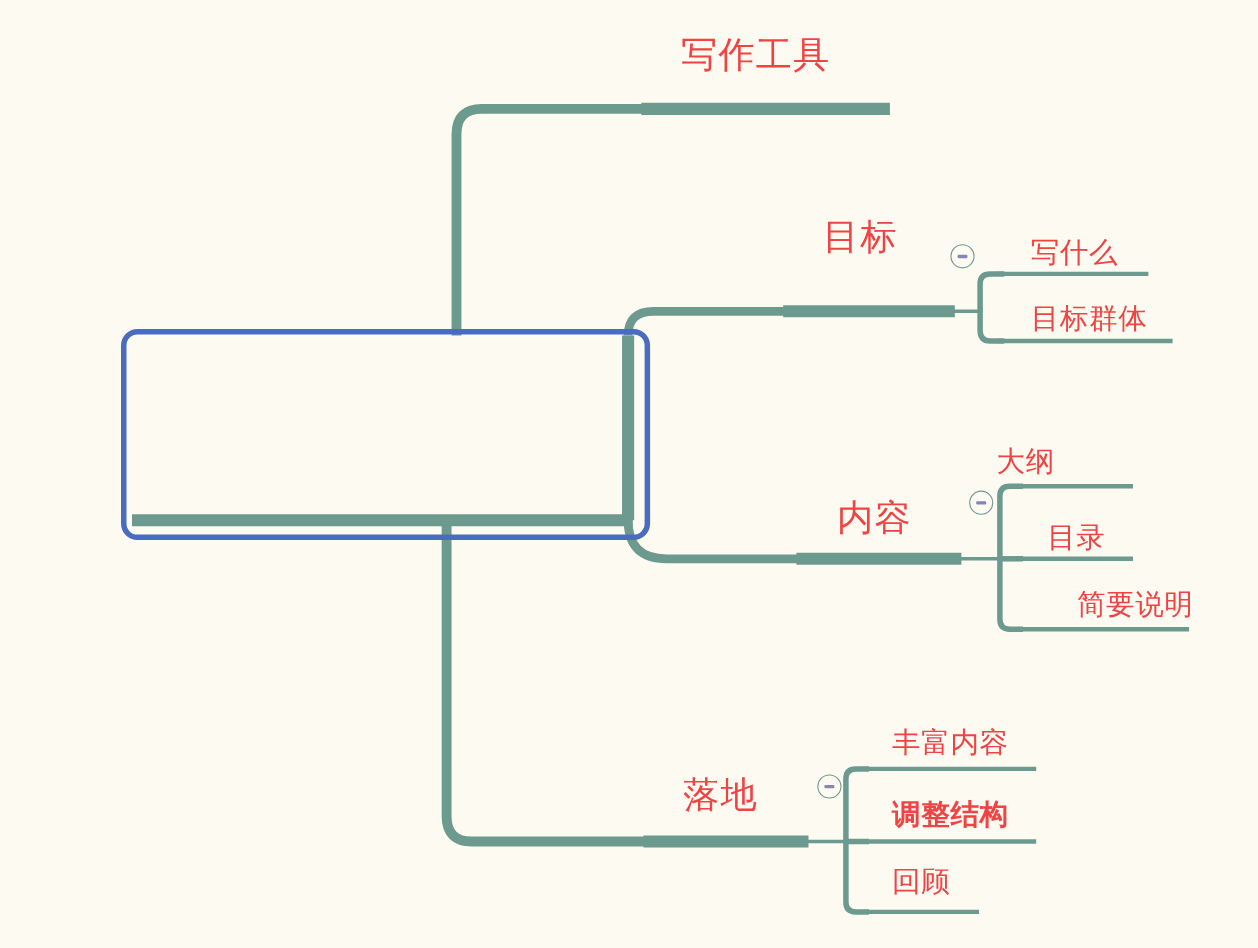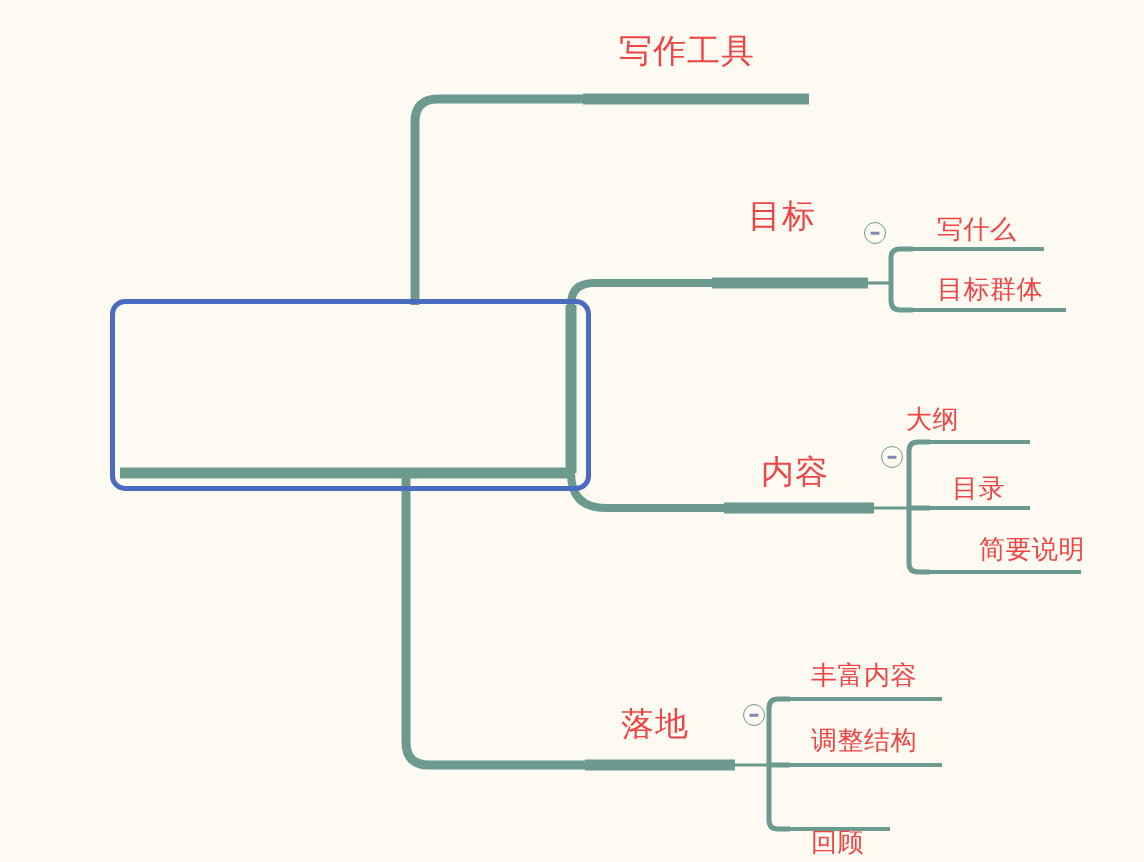--- a/index.html
+++ b/index.html
@@ -131,16 +131,16 @@
 
   <div class="node-label branch-label" style="left:761px; top:440px;margin-top:16px;">内容</div>
   <div class="toggle" style="left:881px; top:446px;"></div>
   <div class="node-label leaf-label" style="left:906px; top:407px;">大纲</div>
   <div class="node-label leaf-label" style="left:952px; top:444px;margin-top:32px;">目录</div>
   <div class="node-label leaf-label" style="left:952px; top:537px;margin-left:27px;">简要说明</div>
 
   <div class="node-label branch-label" style="left:621px; top:698px;margin-top:10px;">落地</div>
   <div class="toggle" style="left:743px; top:704px;"></div>
   <div class="node-label leaf-label" style="left:811px; top:663px;font-family:Liberation Serif, serif;">丰富内容</div>
-  <div class="node-label leaf-label" style="left:811px; top:728px;">调整结构</div>
-  <div class="node-label leaf-label" style="left:811px; top:830px;">回顾</div>
+  <div class="node-label leaf-label" style="left:811px; top:728px;font-weight:bold;">调整结构</div>
+  <div class="node-label leaf-label" style="left:811px; top:789px;">回顾</div>
 
 </div>
 
 </body></html>

